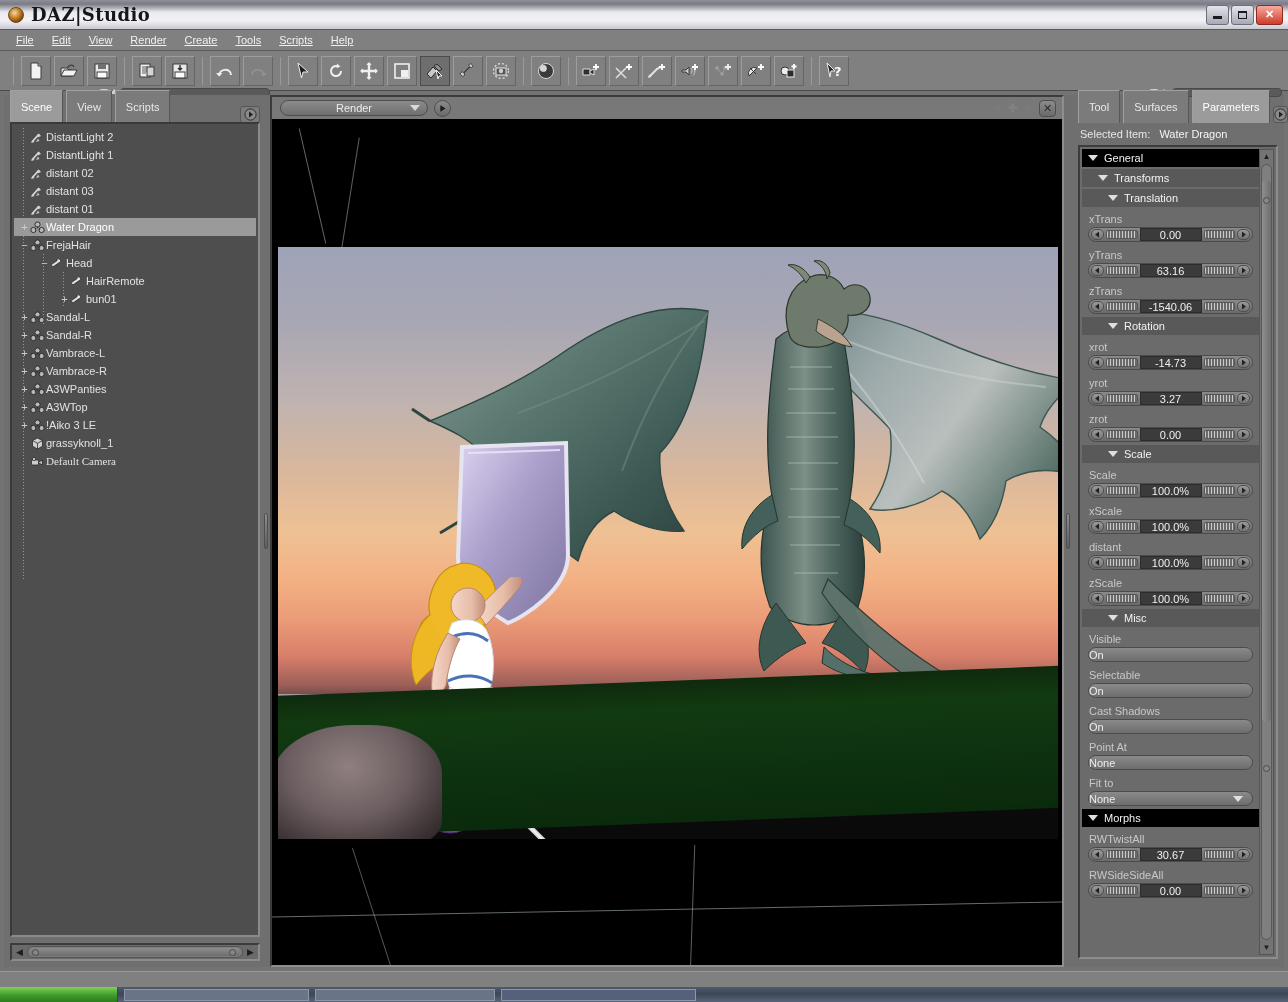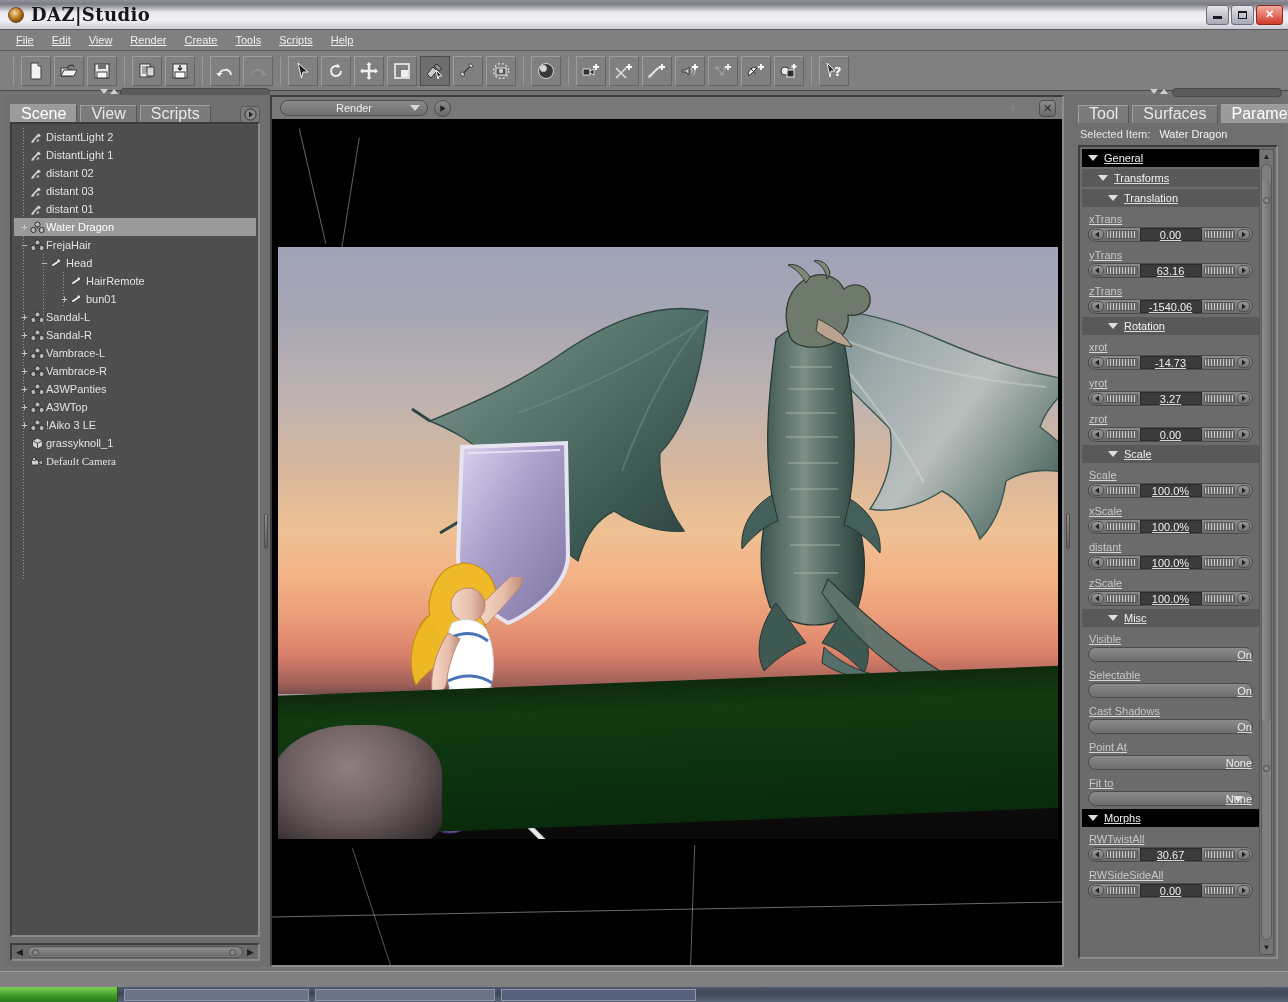--- a/index.html
+++ b/index.html
@@ -61,22 +61,22 @@
 
   
   #workarea{ position:absolute; left:0; top:91px; width:1288px; height:880px; background:#737373; }
 
   
   #leftdock{ position:absolute; left:4px; top:4px; width:262px; height:872px; background:#6f6f6f; }
   .panel-shell{ position:absolute; inset:0; background:#6f6f6f; }
 
   .tabstrip{ position:absolute; left:6px; top:9px; right:6px; height:19px; display:flex; align-items:flex-end; gap:3px;}
   .tab{
-    height:18px; padding:0 10px; display:flex;align-items:flex-end;
-    background:#7b7b7b; color:#e8e8e8; font-size:16px;
+    height:18px; padding:16px 10px; display:flex;align-items:center;
+    background:#7b7b7b; color:#e8e8e8; font-size:11px;
     border:1px solid #575757; border-bottom:none;
     border-top-color:#a0a0a0;border-left-color:#a0a0a0;
   }
   .tab.active{ background:#9b9b9b; color:#fff; height:19px; }
   .tab-arrow{
     margin-left:auto; width:20px;height:17px; border:1px solid #575757;
     background:#7b7b7b; display:flex;align-items:center;justify-content:center;border-radius:3px;
   }
 
   .tree-frame{
@@ -168,21 +168,21 @@
 
   
   #rightdock{ position:absolute; left:1072px; top:4px; width:212px; height:872px; background:#6f6f6f;}
   .sel-item{ position:absolute; left:8px; top:33px; font-size:11px; color:#e6e6e6;}
   .sel-item b{ font-weight:normal; color:#f4f4f4; margin-left:6px;}
   .param-frame{
     position:absolute; left:6px; top:50px; right:6px; bottom:8px;
     background:#6b6b6b; border:2px solid; border-color:#3c3c3c #8c8c8c #8c8c8c #3c3c3c;
     overflow:hidden;
   }
-  .param-scroller{ position:absolute; left:2px; top:2px; right:17px; bottom:2px; overflow:hidden;text-decoration:underline;}
+  .param-scroller{ position:absolute; left:2px; top:2px; right:17px; bottom:2px; overflow:hidden;}
   .pgroup{ height:18px; display:flex; align-items:center; gap:6px; padding-left:6px;
      background:#000; color:#f2f2f2; font-size:11px; margin-bottom:2px;}
   .pgroup.lvl1{ background:#000000; }
   .pgroup.lvl2{ background:#595959; padding-left:16px; }
   .pgroup.lvl3{ background:#595959; padding-left:26px; }
   .caret{ width:0;height:0;border-left:5px solid transparent;border-right:5px solid transparent;
           border-top:6px solid #dedede; flex:0 0 10px;}
   .plabel{ font-size:11px; color:#c8c8c8; padding:4px 0 2px 7px; }
   .slider{
     margin:0 6px 3px 6px; height:15px; border:1px solid #4b4b4b; border-radius:8px;
@@ -190,21 +190,21 @@
     display:flex; align-items:center; padding:0 2px; gap:2px;
   }
   .sl-arrow{ width:13px;height:11px;border:1px solid #4e4e4e;border-radius:5px;
     background:linear-gradient(180deg,#9a9a9a,#737373);display:flex;align-items:center;justify-content:center;}
   .sl-ticks{ flex:1; height:9px; border-radius:2px;
      background:repeating-linear-gradient(90deg,#c9c9c9 0 1px,#6a6a6a 1px 3px);
      border:1px solid #555; }
   .sl-val{ width:62px; text-align:center; font-size:11px; color:#efefef;
      background:#3b3b3b; border:1px solid #2c2c2c; height:13px; line-height:12px;}
   .pbtn{ margin:0 6px 3px 6px; height:15px; border:1px solid #4b4b4b; border-radius:8px;
-    background:linear-gradient(180deg,#8a8a8a,#6d6d6d); display:flex;align-items:center;justify-content:flex-end;
+    background:linear-gradient(180deg,#8a8a8a,#6d6d6d); display:flex;align-items:center;justify-content:flex-start;
     color:#ededed; font-size:11px; position:relative;}
   .pbtn .cv-arrow{ position:absolute; right:9px; top:4px; width:0;height:0;
     border-left:5px solid transparent;border-right:5px solid transparent;border-top:6px solid #e0e0e0;}
   .vscroll{ position:absolute; right:2px; top:2px; bottom:2px; width:15px;
     background:#747474; border:1px solid #555; display:flex; flex-direction:column; align-items:center;}
   .vs-arrow{ width:13px;height:13px;display:flex;align-items:center;justify-content:center;color:#1f1f1f;font-size:8px;}
   .vs-track{ flex:1; width:11px; margin:1px 0; background:#7f7f7f; border:1px solid #585858; border-radius:6px; position:relative;}
   .vs-thumb{ position:absolute; left:0; right:0; top:2%; height:70%; border-radius:6px;
      background:linear-gradient(90deg,#8f8f8f,#6e6e6e);}
   .vs-nub{ position:absolute; left:1px; width:7px;height:7px;border-radius:50%;border:1px solid #4a4a4a;background:#878787;}

